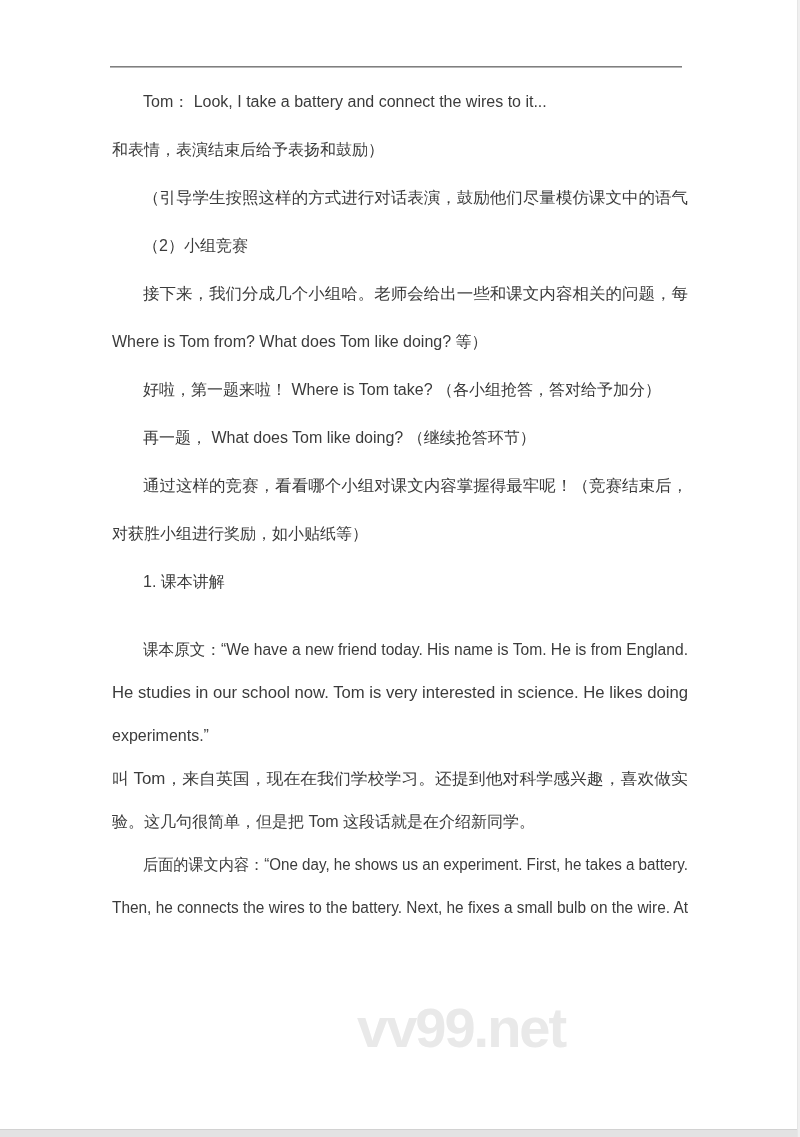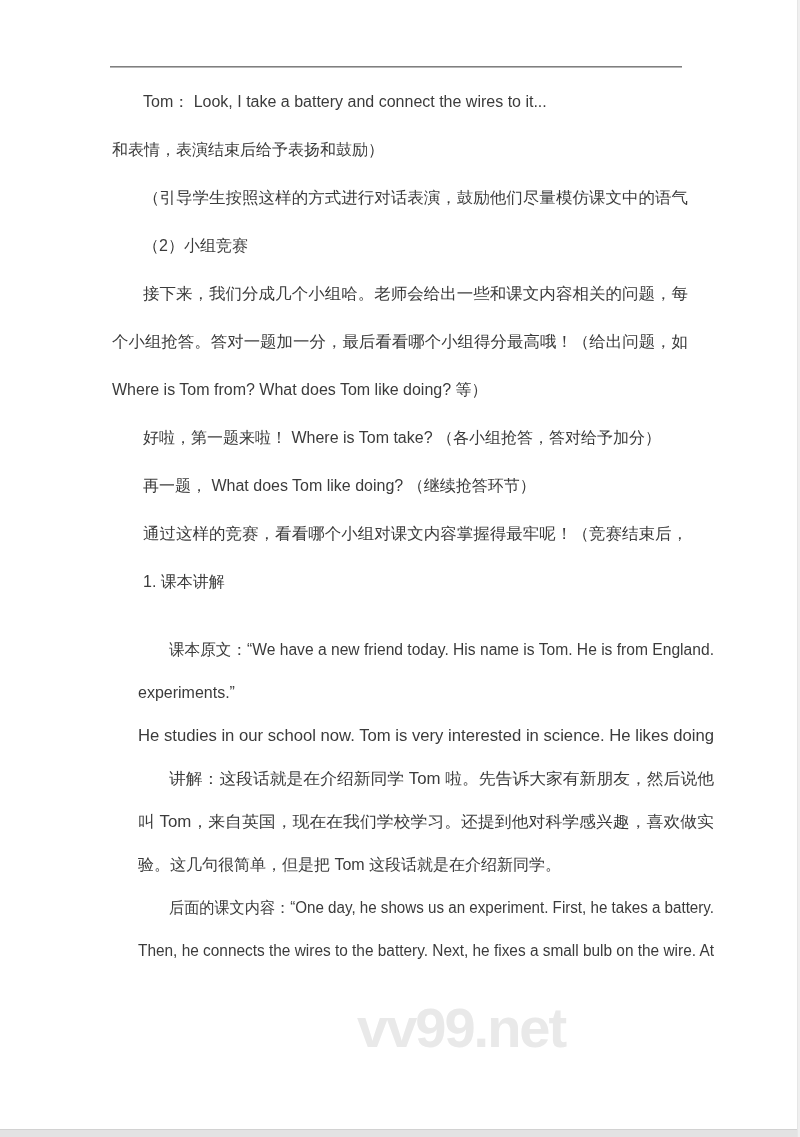--- a/index.html
+++ b/index.html
@@ -34,21 +34,21 @@
   .content {
     position: absolute;
     left: 112px; top: 78px;
     width: 576px;
     z-index: 2;
     color: #3b3b3b;
     font-size: 16px;
   }
   .para { margin: 0; }
   .sec-a .line { height: 48px; line-height: 48px; }
-  .sec-b .line { height: 43px; line-height: 43px; margin-left: 26px; }
+  .sec-b .line { height: 43px; line-height: 43px; }
   .para.gap-before { margin-top: 22px; }
   .line { white-space: nowrap; overflow: visible; }
   .line.indent { padding-left: 31px; }
   .line-text {
     display: inline-block;
     white-space: nowrap;
     transform-origin: 0 50%;
   }
   
   .bottom-edge {
@@ -81,42 +81,41 @@
     </div>
     <div class="para sec-a">
       <div class="line"><span class="line-text">和表情，表演结束后给予表扬和鼓励）</span></div>
       <div class="line indent fill"><span class="line-text" style="transform: scaleX(1.0322);">（引导学生按照这样的方式进行对话表演，鼓励他们尽量模仿课文中的语气</span></div>
     </div>
     <div class="para sec-a">
       <div class="line indent"><span class="line-text">（2）小组竞赛</span></div>
     </div>
     <div class="para sec-a">
       <div class="line indent fill"><span class="line-text" style="transform: scaleX(1.0322);">接下来，我们分成几个小组哈。老师会给出一些和课文内容相关的问题，每</span></div>
-      <div class="line fill"><span class="line-text" style="transform: scaleX(1.0286);">个小组抢答。答对一题加一分，最后看看哪个小组得分最高哦！（给出问题，如</span></div>
       <div class="line"><span class="line-text">Where is Tom from? What does Tom like doing? 等）</span></div>
     </div>
     <div class="para sec-a">
       <div class="line indent"><span class="line-text">好啦，第一题来啦！ Where is Tom take? （各小组抢答，答对给予加分）</span></div>
     </div>
     <div class="para sec-a">
       <div class="line indent"><span class="line-text">再一题， What does Tom like doing? （继续抢答环节）</span></div>
     </div>
     <div class="para sec-a">
       <div class="line indent fill"><span class="line-text" style="transform: scaleX(1.0322);">通过这样的竞赛，看看哪个小组对课文内容掌握得最牢呢！（竞赛结束后，</span></div>
+      <div class="line"><span class="line-text">对获胜小组进行奖励，如小贴纸等）</span></div>
     </div>
     <div class="para sec-a">
       <div class="line indent"><span class="line-text">1. 课本讲解</span></div>
     </div>
     <div class="para sec-b gap-before">
       <div class="line indent fill"><span class="line-text" style="transform: scaleX(0.9759);">课本原文：“We have a new friend today. His name is Tom. He is from England.</span></div>
+      <div class="line fill"><span class="line-text" style="transform: scaleX(1.0418);">He studies in our school now. Tom is very interested in science. He likes doing</span></div>
       <div class="line"><span class="line-text">experiments.”</span></div>
-      <div class="line fill"><span class="line-text" style="transform: scaleX(1.0418);">He studies in our school now. Tom is very interested in science. He likes doing</span></div>
     </div>
     <div class="para sec-b">
-      <div class="line indent fill"><span class="line-text" style="transform: scaleX(1.0498);">讲解：这段话就是在介绍新同学 Tom 啦。先告诉大家有新朋友，然后说他</span></div>
       <div class="line fill"><span class="line-text" style="transform: scaleX(1.0536);">叫 Tom，来自英国，现在在我们学校学习。还提到他对科学感兴趣，喜欢做实</span></div>
       <div class="line"><span class="line-text">验。这几句很简单，但是把 Tom 这段话就是在介绍新同学。</span></div>
     </div>
     <div class="para sec-b">
       <div class="line indent fill"><span class="line-text" style="transform: scaleX(0.9468);">后面的课文内容：“One day, he shows us an experiment. First, he takes a battery.</span></div>
       <div class="line fill"><span class="line-text" style="transform: scaleX(0.9628);">Then, he connects the wires to the battery. Next, he fixes a small bulb on the wire. At</span></div>
     </div>
   </div>
 
 <div class="bottom-edge"></div>

